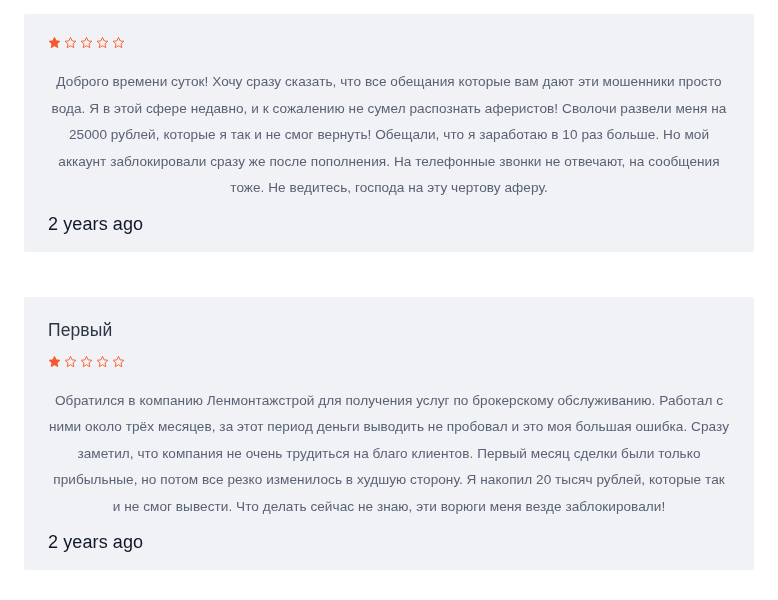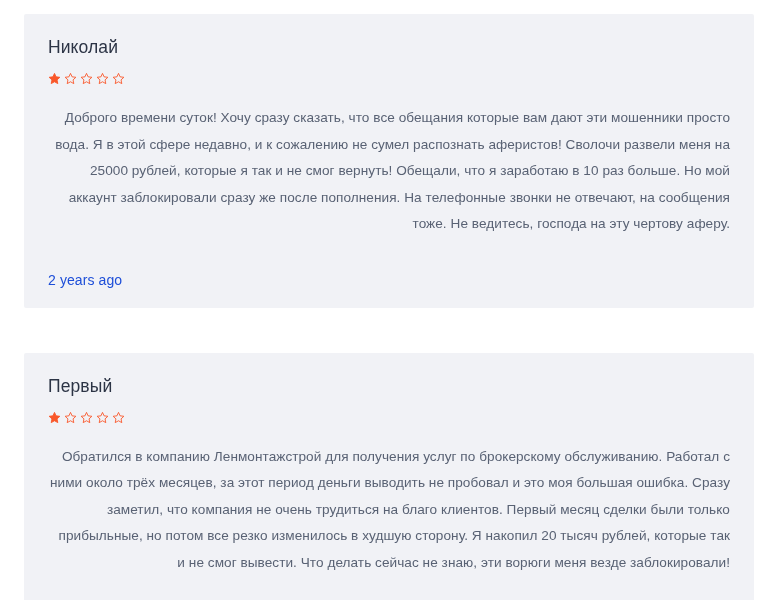--- a/index.html
+++ b/index.html
@@ -60,38 +60,37 @@
     width: 13px;
     height: 13px;
   }
 
   .review-text {
     font-size: 13.6px;
     line-height: 26.5px;
     color: #596274;
     margin: 0;
     letter-spacing: 0.05px;
-    text-align: right;
+    text-align: center;
   }
 
   .review-date {
-    margin-top: 34px;
-    font-size: 14px;
+    margin-top: 14px;
+    font-size: 18px;
     line-height: 16px;
-    color: #1d4ed8;
+    color: #0f172a;
     letter-spacing: 0.1px;
   }
 </style>
 </head>
 <body>
 
 <div class="reviews-list">
 
   <div class="review-card">
-    <div class="review-author">Николай</div>
     <div class="rating">
         <span class="star">
           <svg viewBox="0 0 16 15" xmlns="http://www.w3.org/2000/svg">
             <path d="M8 1.2 L9.95 5.45 L14.6 6.0 L11.15 9.2 L12.05 13.8 L8 11.5 L3.95 13.8 L4.85 9.2 L1.4 6.0 L6.05 5.45 Z" fill="#f9572a" stroke="#f9572a" stroke-width="1.1" stroke-linejoin="round"></path>
           </svg>
         </span>
         <span class="star">
           <svg viewBox="0 0 16 15" xmlns="http://www.w3.org/2000/svg">
             <path d="M8 1.2 L9.95 5.45 L14.6 6.0 L11.15 9.2 L12.05 13.8 L8 11.5 L3.95 13.8 L4.85 9.2 L1.4 6.0 L6.05 5.45 Z" fill="none" stroke="#f9572a" stroke-width="1.1" stroke-linejoin="round"></path>
           </svg>

